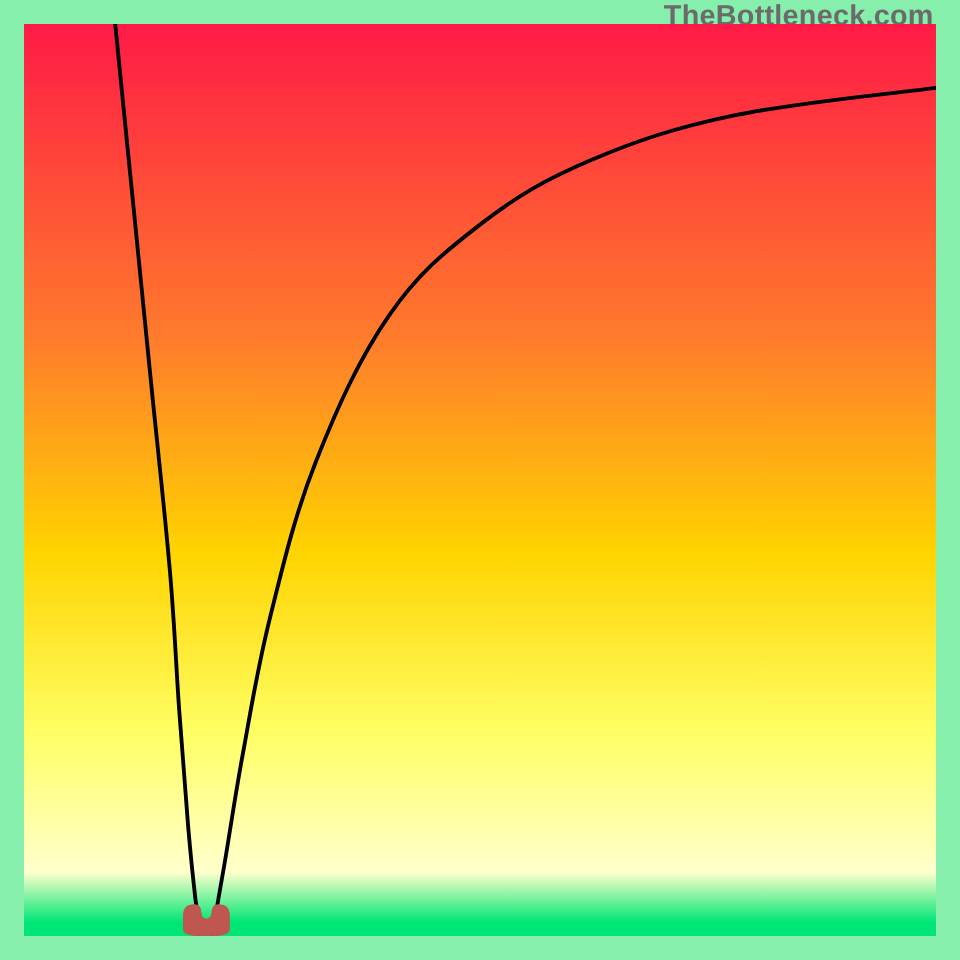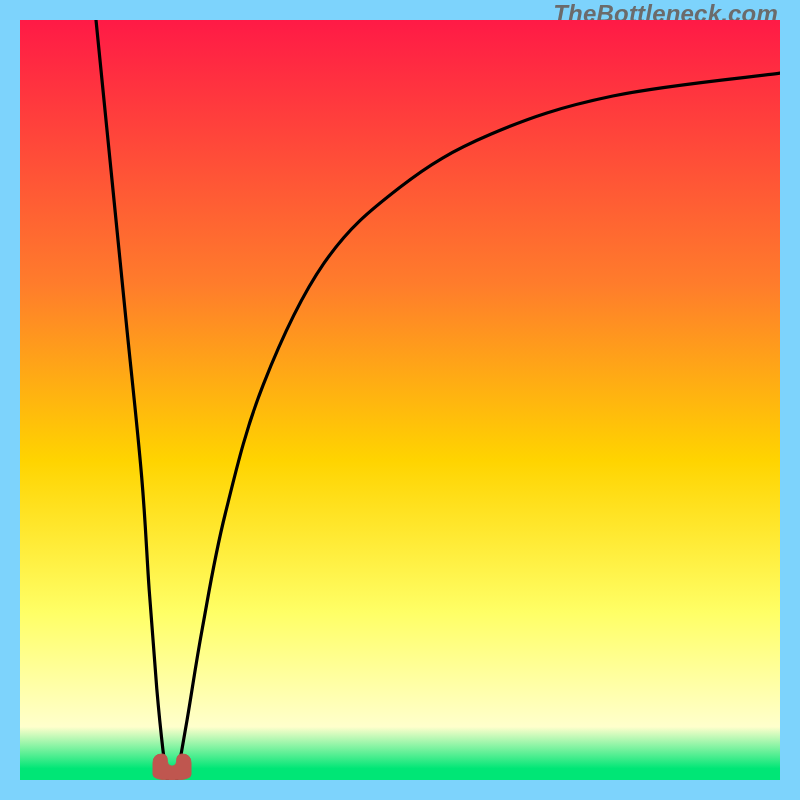--- a/index.html
+++ b/index.html
@@ -9,22 +9,21 @@
     height: 800px;
     background: #000;
     overflow: hidden;
   }
   .frame {
     position: absolute;
     left: 0;
     top: 0;
     width: 800px;
     height: 800px;
-    background: #7dd3fc;
-    font-style: italic;
+    background: #86efac;
   }
   .plot-area {
     position: absolute;
     left: 20px;
     top: 20px;
     width: 760px;
     height: 760px;
   }
   .watermark {
     position: absolute;

